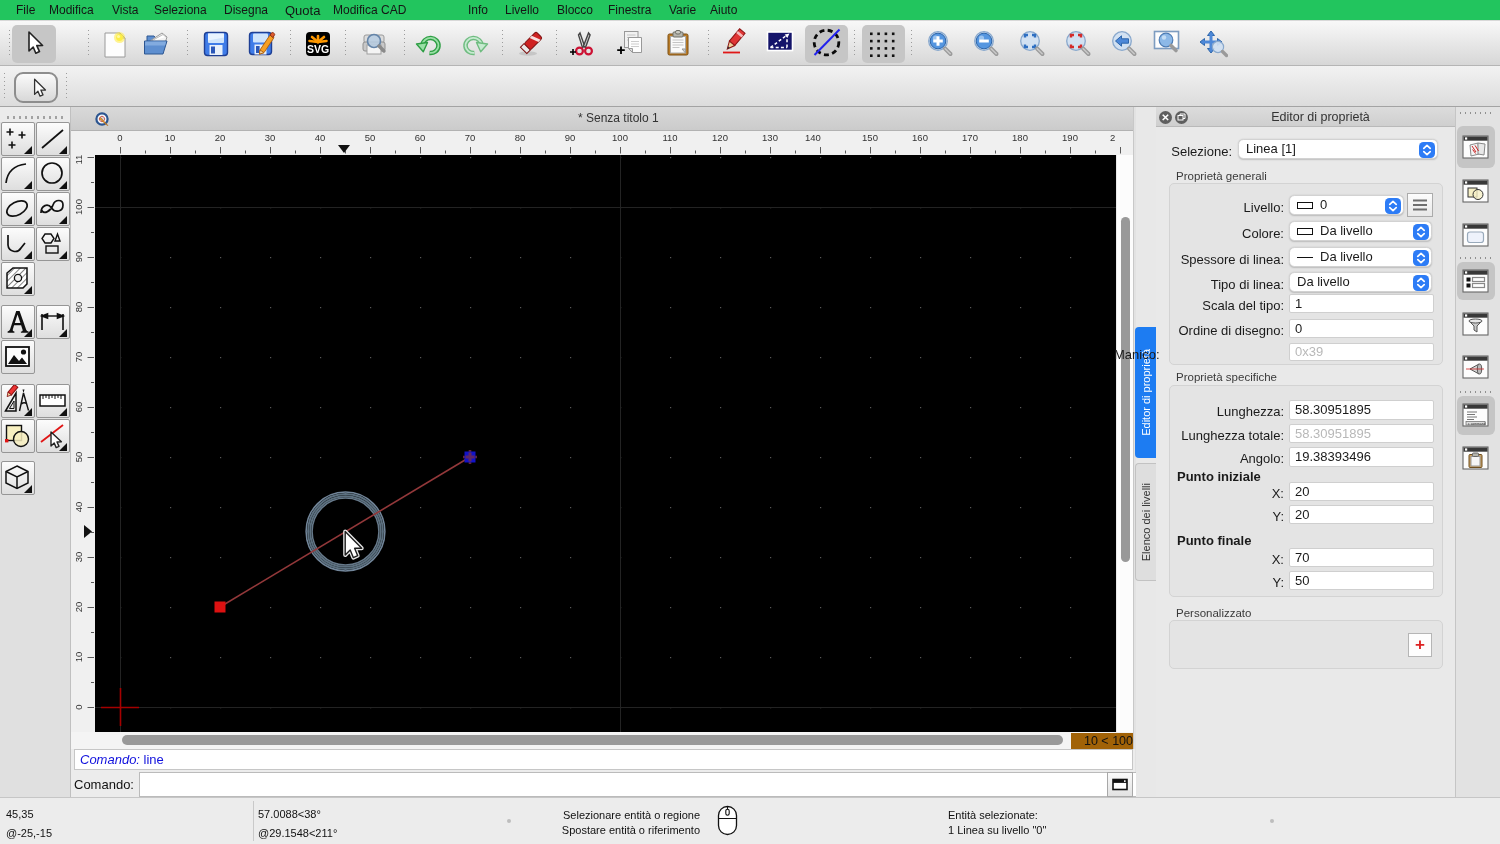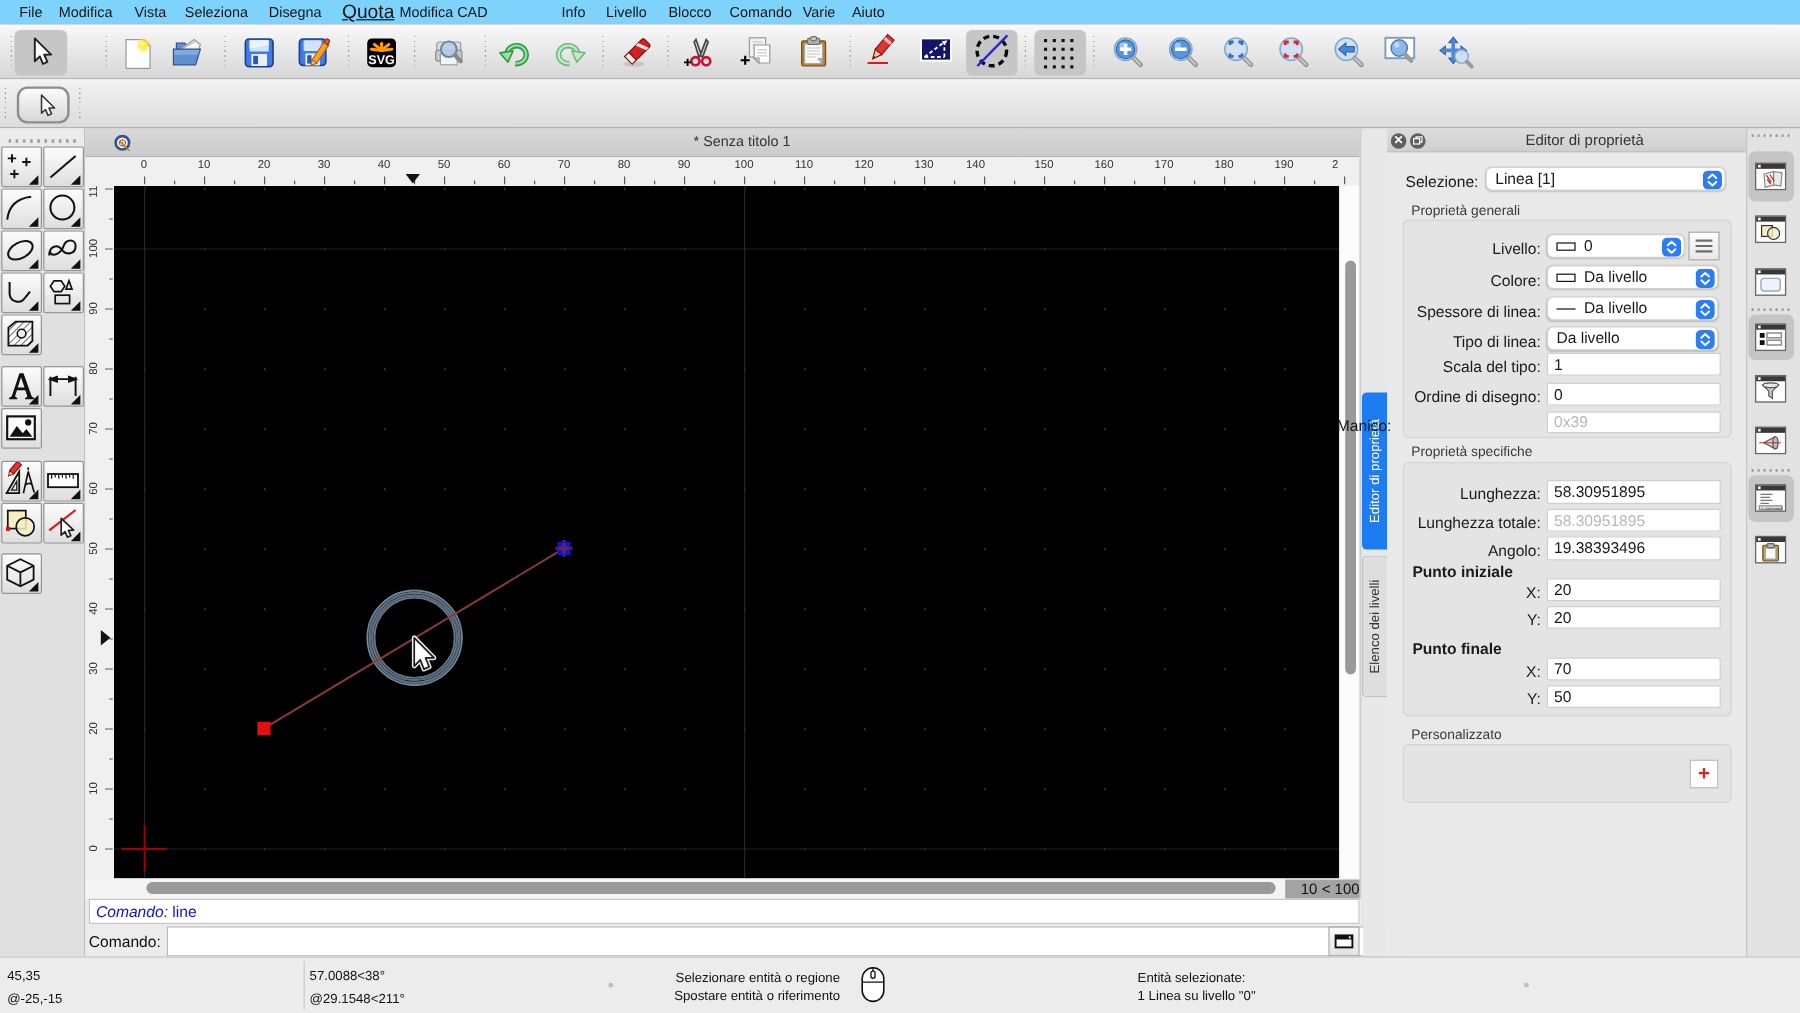--- a/index.html
+++ b/index.html
@@ -2,33 +2,33 @@
 <html><head><meta charset="utf-8"><title>CAD</title>
 <style>
 *{margin:0;padding:0;box-sizing:border-box;}
 html,body{width:1500px;height:844px;overflow:hidden;}
 body{font-family:"Liberation Sans",sans-serif;background:#ececec;position:relative;}
 .a{position:absolute;}
 .ico{position:absolute;}
 svg{display:block;}
 </style></head><body>
 
-<div class="a" style="left:0;top:0;width:1500px;height:21px;background:#7dd3fc;border-bottom:1px solid #d8d8d8;">
+<div class="a" style="left:0;top:0;width:1500px;height:21px;background:#22c55e;border-bottom:1px solid #d8d8d8;">
 <span class="a" style="left:16px;top:0;line-height:21px;font-size:12px;color:#151515;">File</span>
 <span class="a" style="left:49px;top:0;line-height:21px;font-size:12px;color:#151515;">Modifica</span>
 <span class="a" style="left:112px;top:0;line-height:21px;font-size:12px;color:#151515;">Vista</span>
 <span class="a" style="left:154px;top:0;line-height:21px;font-size:12px;color:#151515;">Seleziona</span>
 <span class="a" style="left:224px;top:0;line-height:21px;font-size:12px;color:#151515;">Disegna</span>
-<span class="a" style="left:285px;top:0;line-height:21px;font-size:16px;color:#151515;text-decoration:underline;">Quota</span>
+<span class="a" style="left:285px;top:0;line-height:21px;font-size:13px;color:#151515;">Quota</span>
 <span class="a" style="left:333px;top:0;line-height:21px;font-size:12px;color:#151515;">Modifica CAD</span>
 <span class="a" style="left:428px;top:18px;line-height:21px;font-size:12px;color:#151515;">Snap</span>
 <span class="a" style="left:468px;top:0;line-height:21px;font-size:12px;color:#151515;">Info</span>
 <span class="a" style="left:505px;top:0;line-height:21px;font-size:12px;color:#151515;">Livello</span>
 <span class="a" style="left:557px;top:0;line-height:21px;font-size:12px;color:#151515;">Blocco</span>
-<span class="a" style="left:608px;top:0;line-height:21px;font-size:12px;color:#151515;">Comando</span>
+<span class="a" style="left:608px;top:0;line-height:21px;font-size:12px;color:#151515;">Finestra</span>
 <span class="a" style="left:669px;top:0;line-height:21px;font-size:12px;color:#151515;">Varie</span>
 <span class="a" style="left:710px;top:0;line-height:21px;font-size:12px;color:#151515;">Aiuto</span>
 </div>
 <div class="a" style="left:0;top:21px;width:1500px;height:45px;background:linear-gradient(#f8f8f8,#d7d7d7);border-bottom:1px solid #b5b5b5;">
 <div class="a" style="left:12px;top:4px;width:44px;height:38px;background:#c6c6c6;border-radius:5px;"></div>
 <div class="a" style="left:805px;top:4px;width:43px;height:38px;background:#c6c6c6;border-radius:5px;"></div>
 <div class="a" style="left:862px;top:4px;width:43px;height:38px;background:#c6c6c6;border-radius:5px;"></div>
 <div class="a" style="left:9px;top:9px;width:1px;height:28px;background-image:repeating-linear-gradient(#9c9c9c 0 1.2px,transparent 1.2px 4px);"></div>
 <div class="a" style="left:88px;top:9px;width:1px;height:28px;background-image:repeating-linear-gradient(#9c9c9c 0 1.2px,transparent 1.2px 4px);"></div>
 <div class="a" style="left:187px;top:9px;width:1px;height:28px;background-image:repeating-linear-gradient(#9c9c9c 0 1.2px,transparent 1.2px 4px);"></div>
@@ -601,21 +601,21 @@
     <rect x="369.5" y="296.5" width="11" height="11" fill="#1212c8"></rect>
     <path d="M370.5,302 h9 M375,297.5 v9" stroke="#6c2a52" stroke-width="3" stroke-opacity=".85"></path>
     <path d="M250.2,376.5 l0,23.6 5,-5.2 3.1,7.7 4.4,-1.9 -3.1,-7.4 7.1,-0.1 z" fill="none" stroke="#fff" stroke-width="4" stroke-linejoin="round" opacity=".9"></path>
     <path d="M250.2,376.5 l0,23.6 5,-5.2 3.1,7.7 4.4,-1.9 -3.1,-7.4 7.1,-0.1 z" fill="#fff" stroke="#1d1d1d" stroke-width="1.4" stroke-linejoin="round"></path>
   </svg>
 <div class="a" style="left:1116px;top:155px;width:17px;height:577px;background:#fcfcfc;border-left:1px solid #e8e8e8;"></div>
 <div class="a" style="left:1121px;top:217px;width:9px;height:345px;background:#999;border-radius:4.5px;"></div>
 <div class="a" style="left:1133px;top:107px;width:3px;height:690px;background:#e2e2e2;border-left:1px solid #c8c8c8;"></div>
 <div class="a" style="left:71px;top:732px;width:1062px;height:17px;background:#f4f4f4;"></div>
 <div class="a" style="left:122px;top:735px;width:941px;height:10px;background:#999;border-radius:5px;"></div>
-<div class="a" style="left:1071px;top:733px;width:62px;height:16px;background:#a3a3a3;font-size:12.5px;color:#111;text-align:right;line-height:16px;">10 &lt; 100</div>
+<div class="a" style="left:1071px;top:733px;width:62px;height:16px;background:#a16207;font-size:12.5px;color:#111;text-align:right;line-height:16px;">10 &lt; 100</div>
 <div class="a" style="left:71px;top:749px;width:1064px;height:48px;background:#ececec;">
 <div class="a" style="left:3px;top:0px;width:1059px;height:21px;background:#fff;border:1px solid #c6c6c6;font-size:13px;line-height:19px;color:#1111dd;padding-left:5px;"><i>Comando:</i> line</div>
 <div class="a" style="left:3px;top:24px;width:65px;font-size:13px;line-height:24px;color:#111;">Comando:</div>
 <div class="a" style="left:68px;top:23px;width:1036px;height:25px;background:#fff;border:1px solid #bbb;"></div>
 <div class="a" style="left:1036px;top:23px;width:26px;height:25px;background:linear-gradient(#fafafa,#e2e2e2);border:1px solid #a8a8a8;">
       <svg width="24" height="23" viewBox="0 0 24 23">
         <rect x="5" y="6.5" width="14" height="10" fill="#fff" stroke="#111" stroke-width="1.6"></rect>
         <rect x="5" y="6.5" width="14" height="3.4" fill="#111"></rect>
         <rect x="16" y="7.3" width="1.6" height="1.6" fill="#fff"></rect>
       </svg>

